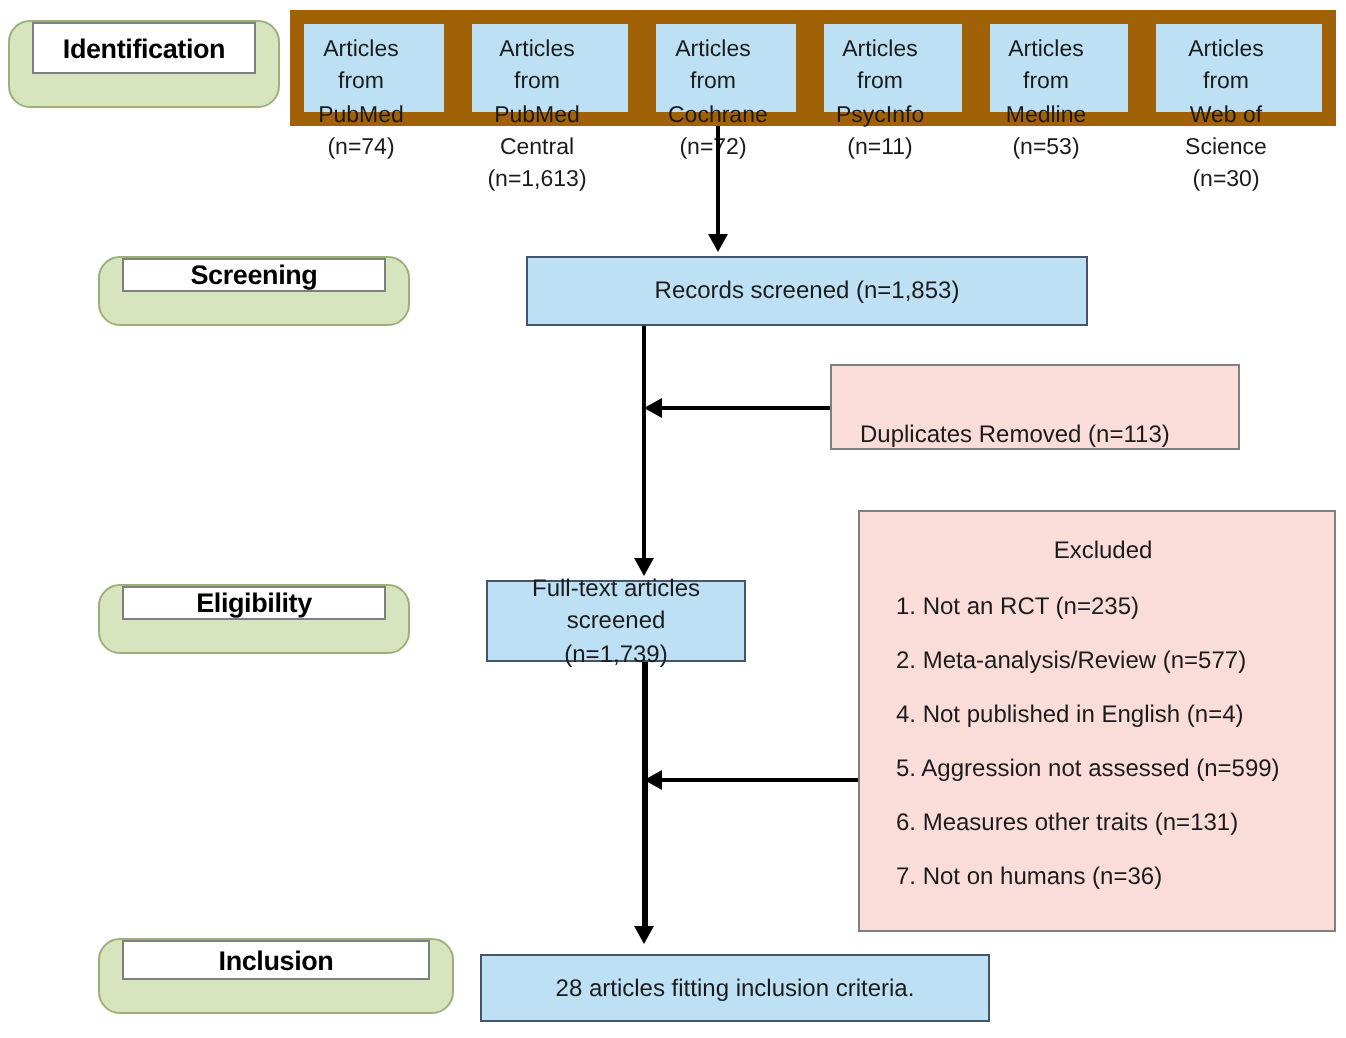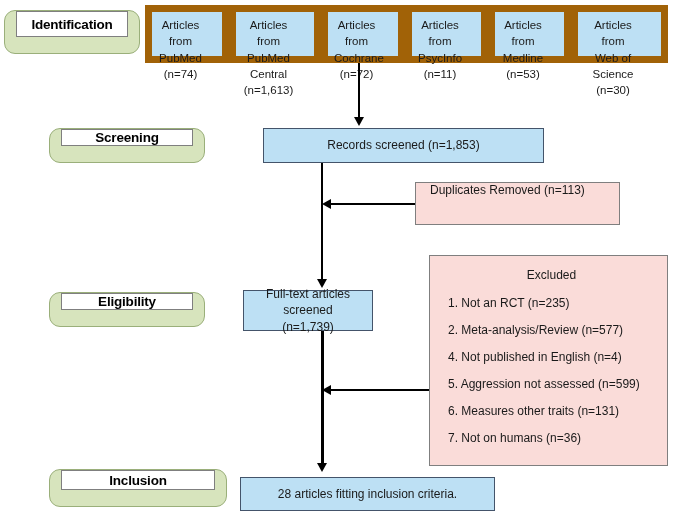--- a/index.html
+++ b/index.html
@@ -68,21 +68,21 @@
   .pink-box {
     position: absolute;
     background: #fadcd9;
     border: 1px solid #7f7f7f;
     box-sizing: border-box;
     font-size: 12px;
     color: #1a1a1a;
   }
   #dup-box {
     display: flex;
-    align-items: flex-start;
+    align-items: flex-end;
     padding-left: 14px;
   }
   #excluded-box {
     padding: 10px 0 0 0;
   }
   #excluded-box .exc-title {
     text-align: center;
     font-size: 12px;
     margin: 2px 0 14px 0;
     padding-left: 6px;

